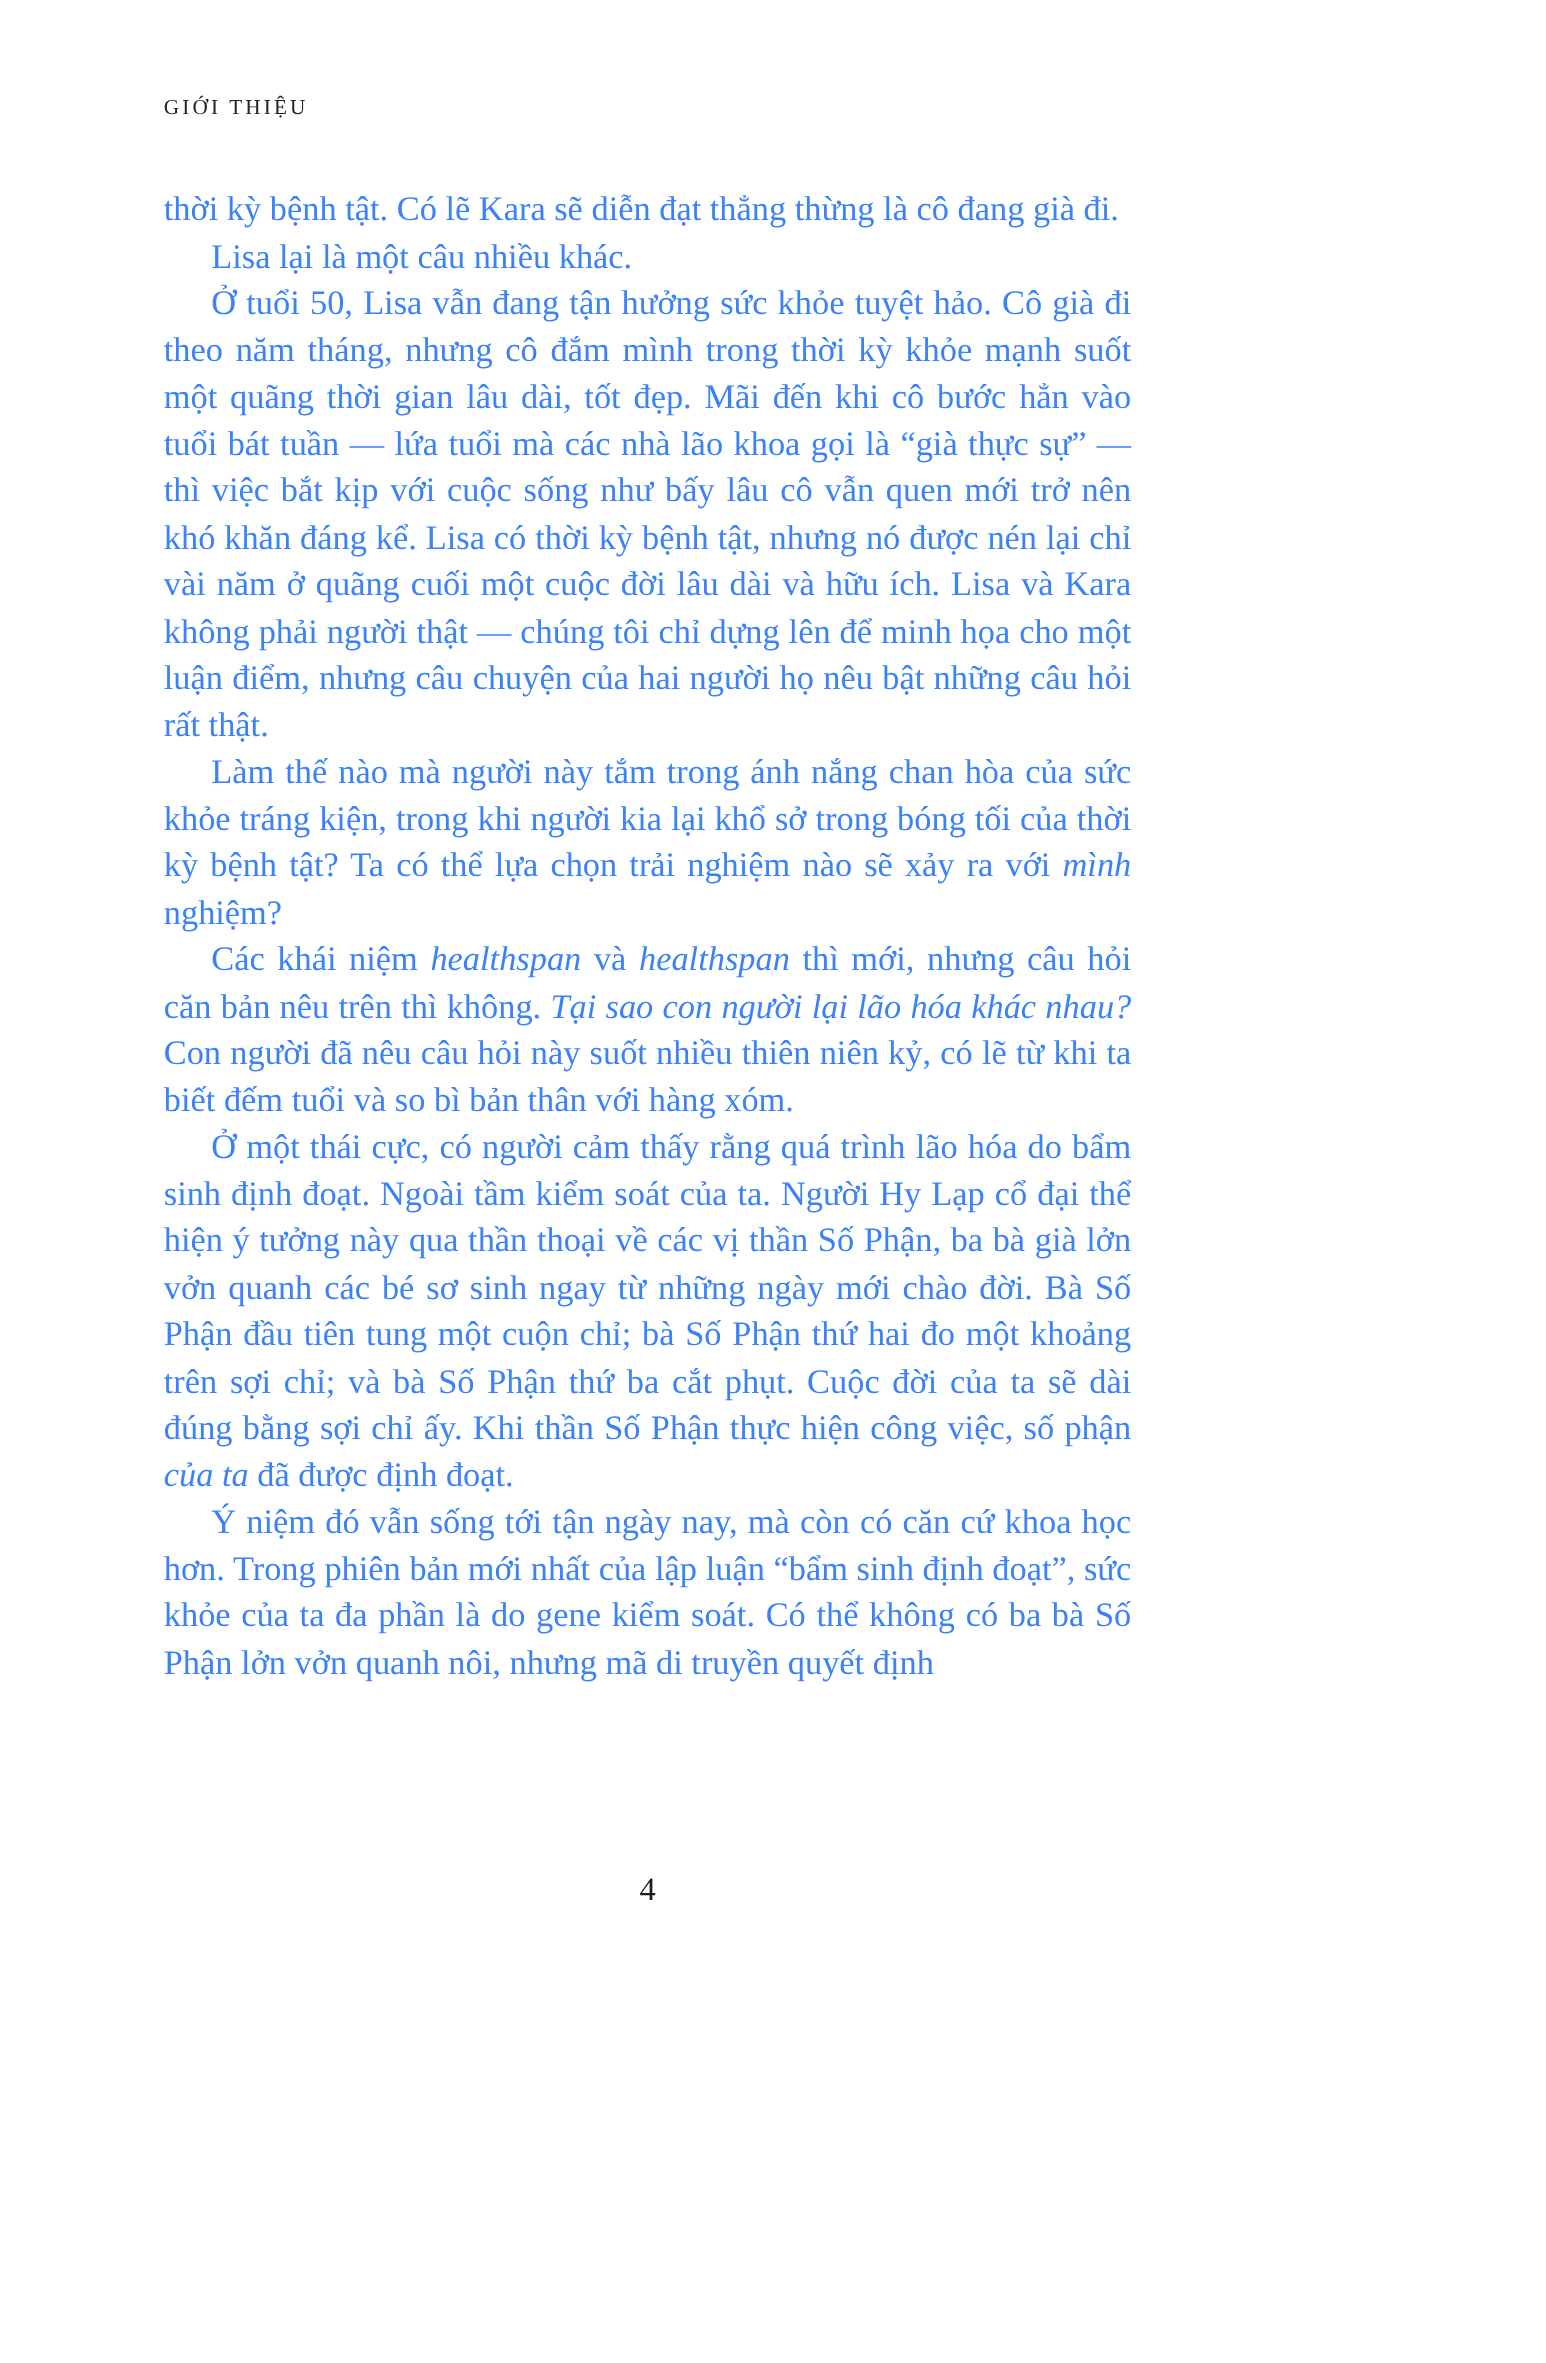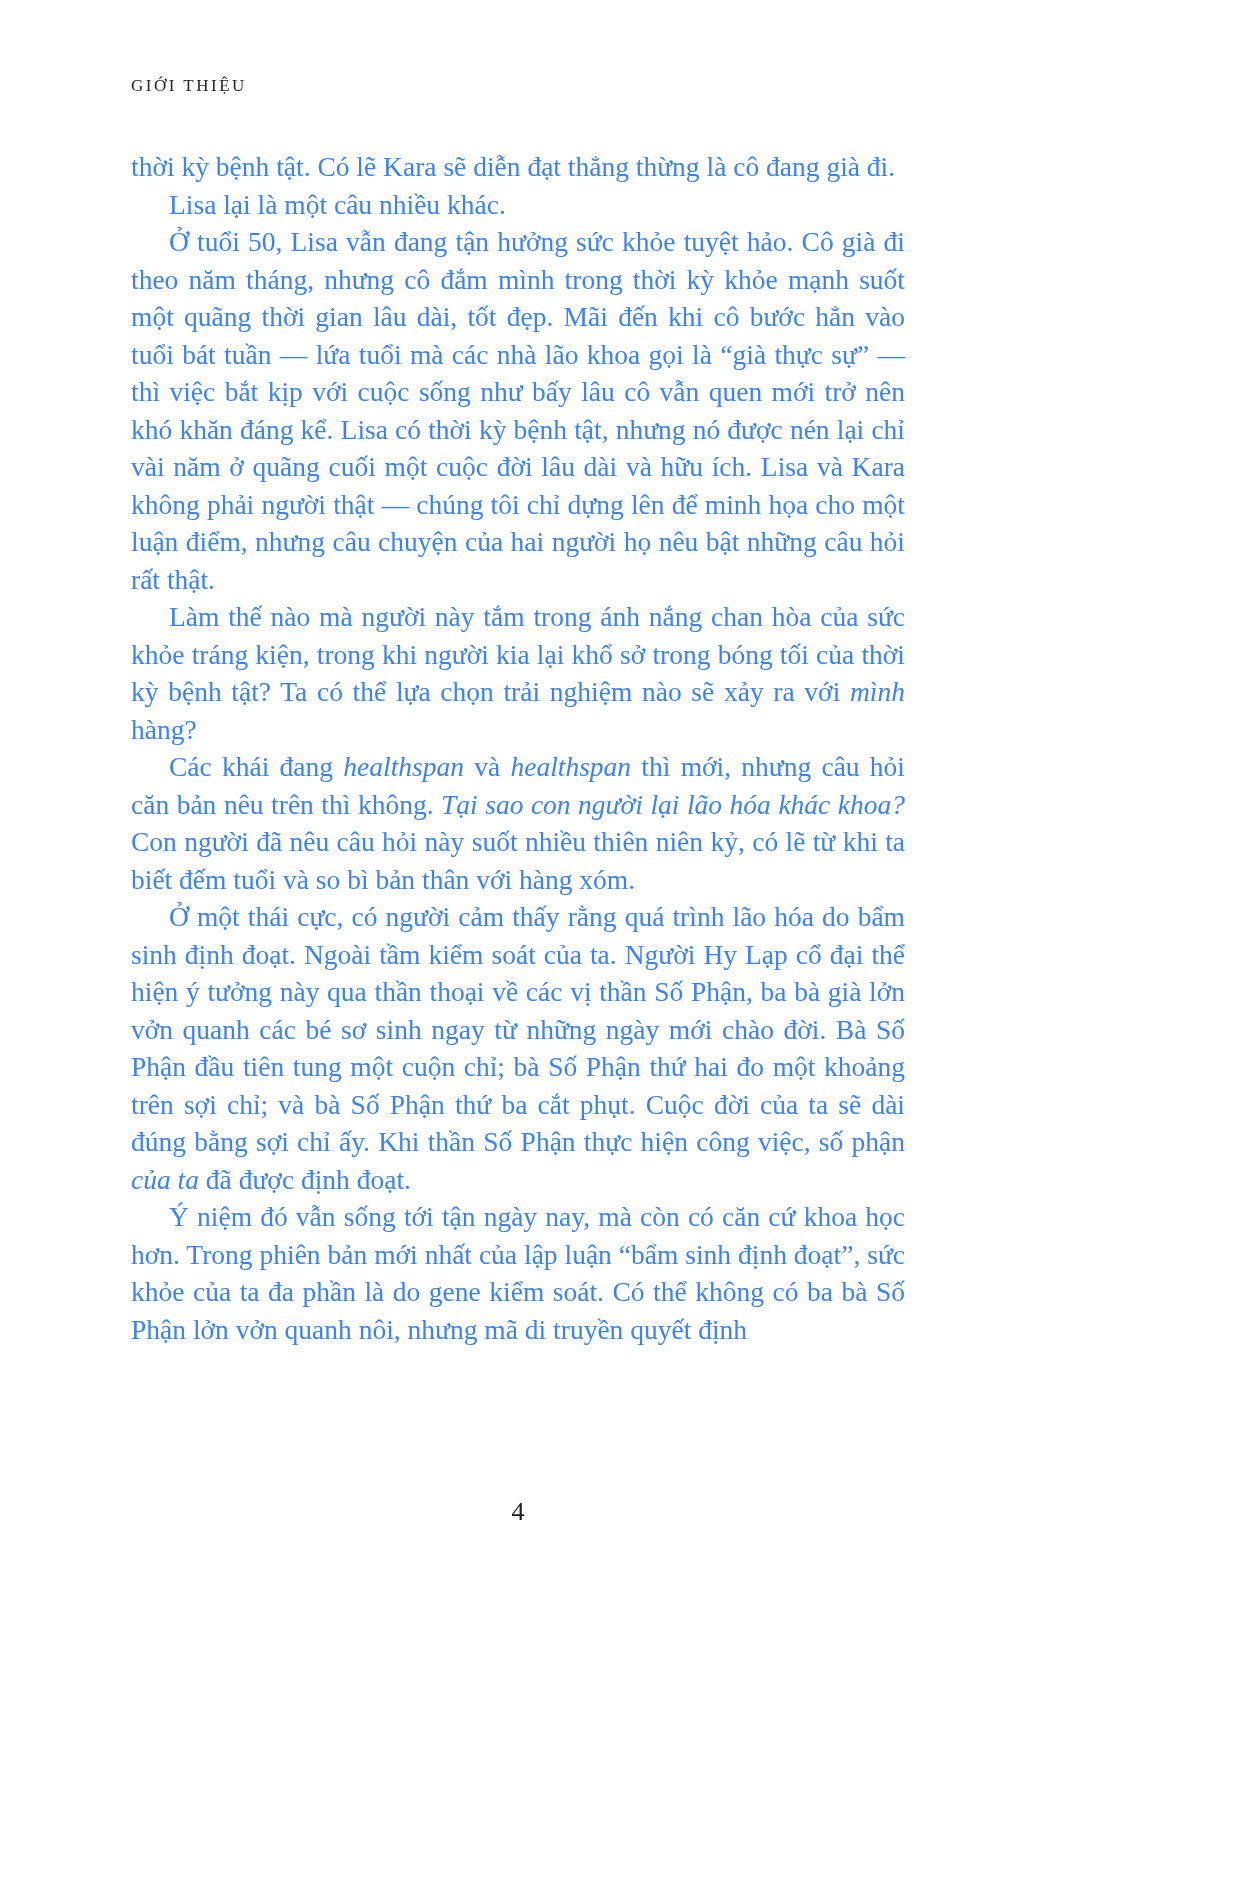--- a/index.html
+++ b/index.html
@@ -70,21 +70,21 @@
 <body>
 
 <div class="page">
 
   <header class="running-head">GIỚI THIỆU</header>
 
   <main class="text-block">
       <p><span>thời kỳ bệnh tật. Có lẽ Kara sẽ diễn đạt thẳng thừng là cô đang già đi.</span></p>
       <p class="indent"><span>Lisa lại là một câu nhiều khác.</span></p>
       <p class="indent"><span>Ở tuổi 50, Lisa vẫn đang tận hưởng sức khỏe tuyệt hảo. Cô già đi theo năm tháng, nhưng cô đắm mình trong thời kỳ khỏe mạnh suốt một quãng thời gian lâu dài, tốt đẹp. Mãi đến khi cô bước hẳn vào tuổi bát tuần — lứa tuổi mà các nhà lão khoa gọi là “già thực sự” — thì việc bắt kịp với cuộc sống như bấy lâu cô vẫn quen mới trở nên khó khăn đáng kể. Lisa có thời kỳ bệnh tật, nhưng nó được nén lại chỉ vài năm ở quãng cuối một cuộc đời lâu dài và hữu ích. Lisa và Kara không phải người thật — chúng tôi chỉ dựng lên để minh họa cho một luận điểm, nhưng câu chuyện của hai người họ nêu bật những câu hỏi rất thật.</span></p>
-      <p class="indent"><span>Làm thế nào mà người này tắm trong ánh nắng chan hòa của sức khỏe tráng kiện, trong khi người kia lại khổ sở trong bóng tối của thời kỳ bệnh tật? Ta có thể lựa chọn trải nghiệm nào sẽ xảy ra với </span><em>mình</em><span> hàng?</span></p>
-      <p class="indent"><span>Các khái đang </span><em>healthspan</em><span> và </span><em>healthspan</em><span> thì mới, nhưng câu hỏi căn bản nêu trên thì không. </span><em>Tại sao con người lại lão hóa khác khoa?</em><span> Con người đã nêu câu hỏi này suốt nhiều thiên niên kỷ, có lẽ từ khi ta biết đếm tuổi và so bì bản thân với hàng xóm.</span></p>
+      <p class="indent"><span>Làm thế nào mà người này tắm trong ánh nắng chan hòa của sức khỏe tráng kiện, trong khi người kia lại khổ sở trong bóng tối của thời kỳ bệnh tật? Ta có thể lựa chọn trải nghiệm nào sẽ xảy ra với </span><em>mình</em><span> nghiệm?</span></p>
+      <p class="indent"><span>Các khái niệm </span><em>healthspan</em><span> và </span><em>healthspan</em><span> thì mới, nhưng câu hỏi căn bản nêu trên thì không. </span><em>Tại sao con người lại lão hóa khác nhau?</em><span> Con người đã nêu câu hỏi này suốt nhiều thiên niên kỷ, có lẽ từ khi ta biết đếm tuổi và so bì bản thân với hàng xóm.</span></p>
       <p class="indent"><span>Ở một thái cực, có người cảm thấy rằng quá trình lão hóa do bẩm sinh định đoạt. Ngoài tầm kiểm soát của ta. Người Hy Lạp cổ đại thể hiện ý tưởng này qua thần thoại về các vị thần Số Phận, ba bà già lởn vởn quanh các bé sơ sinh ngay từ những ngày mới chào đời. Bà Số Phận đầu tiên tung một cuộn chỉ; bà Số Phận thứ hai đo một khoảng trên sợi chỉ; và bà Số Phận thứ ba cắt phụt. Cuộc đời của ta sẽ dài đúng bằng sợi chỉ ấy. Khi thần Số Phận thực hiện công việc, số phận </span><em>của ta</em><span> đã được định đoạt.</span></p>
       <p class="indent"><span>Ý niệm đó vẫn sống tới tận ngày nay, mà còn có căn cứ khoa học hơn. Trong phiên bản mới nhất của lập luận “bẩm sinh định đoạt”, sức khỏe của ta đa phần là do gene kiểm soát. Có thể không có ba bà Số Phận lởn vởn quanh nôi, nhưng mã di truyền quyết định</span></p>
     </main>
 
   <footer class="page-number">4</footer>
 
 </div>
 
 </body></html>

